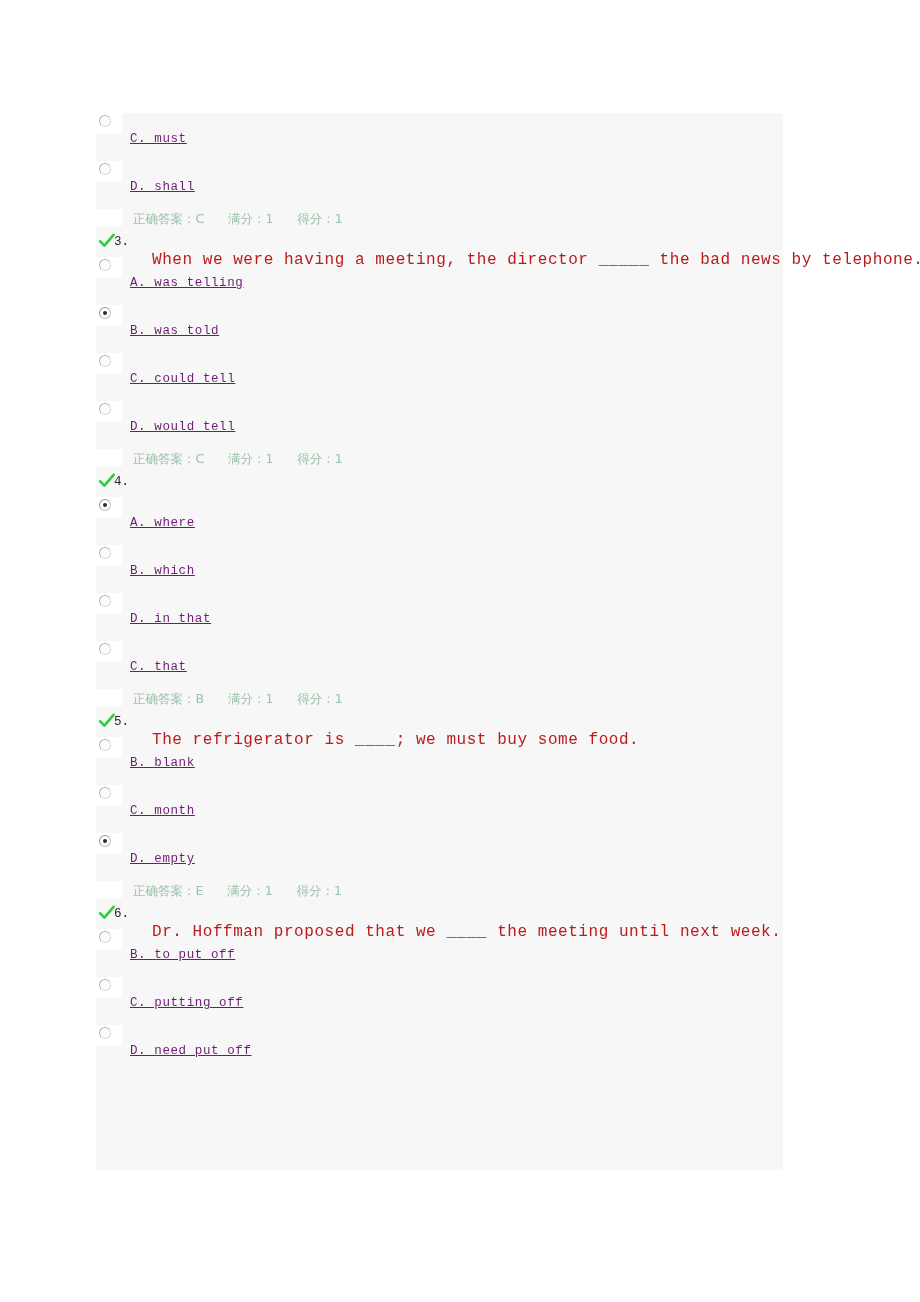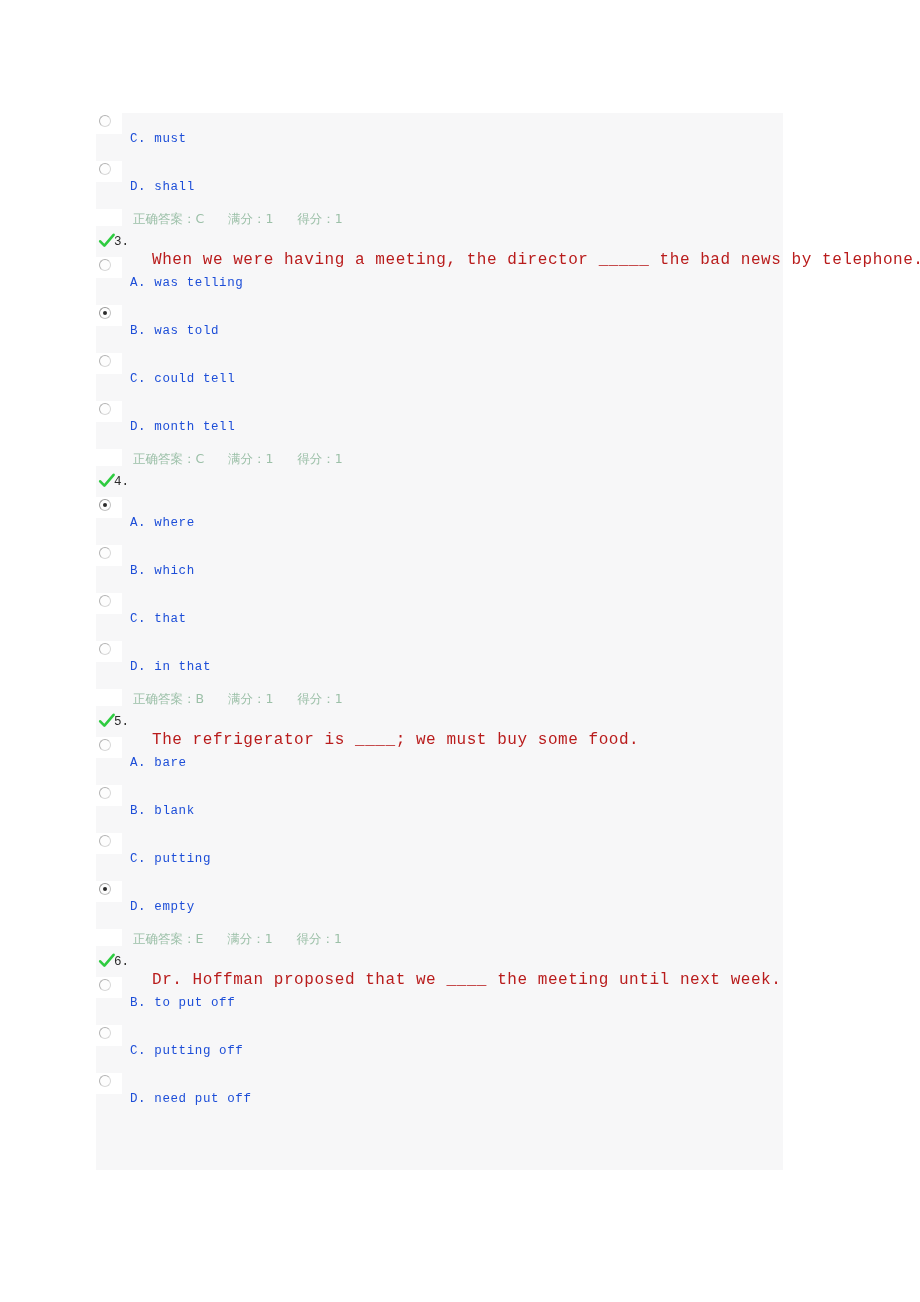--- a/index.html
+++ b/index.html
@@ -64,23 +64,24 @@
     margin-left: -2px;
     margin-top: -2px;
     border-radius: 50%;
     background: #2b2b2b;
   }
   .option-label {
     position: absolute;
     left: 34px;
     top: 19px;
     font-size: 12.5px;
-    color: #1d4ed8;
+    color: #701a75;
     letter-spacing: 0.6px;
     white-space: pre;
+    text-decoration: underline;
   }
 
   
   .answer-row {
     position: relative;
     height: 23px;
   }
   .answer-spacer {
     position: absolute;
     left: 0;
@@ -171,21 +172,21 @@
     <div class="option-row">
       <div class="radio-slot">
         <div class="radio"></div>
       </div>
       <div class="option-label">C. could tell</div>
     </div>
     <div class="option-row">
       <div class="radio-slot">
         <div class="radio"></div>
       </div>
-      <div class="option-label">D. month tell</div>
+      <div class="option-label">D. would tell</div>
     </div>
     <div class="answer-row">
       <div class="answer-spacer"></div>
       <div class="answer-text">正确答案：C      满分：1      得分：1</div>
     </div>
     <div class="question-row">
       <span class="check-icon"><svg viewBox="0 0 18 18" width="18" height="18">
           <path d="M2.2 9.3 L6.4 13.6 L15.6 2.8" fill="none" stroke="#2ecc40" stroke-width="2.6" stroke-linecap="round" stroke-linejoin="round"></path>
         </svg></span>
       <span class="question-num">4.</span>
@@ -199,56 +200,50 @@
     <div class="option-row">
       <div class="radio-slot">
         <div class="radio"></div>
       </div>
       <div class="option-label">B. which</div>
     </div>
     <div class="option-row">
       <div class="radio-slot">
         <div class="radio"></div>
       </div>
+      <div class="option-label">D. in that</div>
+    </div>
+    <div class="option-row">
+      <div class="radio-slot">
+        <div class="radio"></div>
+      </div>
       <div class="option-label">C. that</div>
-    </div>
-    <div class="option-row">
-      <div class="radio-slot">
-        <div class="radio"></div>
-      </div>
-      <div class="option-label">D. in that</div>
     </div>
     <div class="answer-row">
       <div class="answer-spacer"></div>
       <div class="answer-text">正确答案：B      满分：1      得分：1</div>
     </div>
     <div class="question-row">
       <span class="check-icon"><svg viewBox="0 0 18 18" width="18" height="18">
           <path d="M2.2 9.3 L6.4 13.6 L15.6 2.8" fill="none" stroke="#2ecc40" stroke-width="2.6" stroke-linecap="round" stroke-linejoin="round"></path>
         </svg></span>
       <span class="question-num">5.</span>
       <span class="question-text">The refrigerator is ____; we must buy some food.</span>
     </div>
     <div class="option-row">
       <div class="radio-slot">
         <div class="radio"></div>
       </div>
-      <div class="option-label">A. bare</div>
-    </div>
-    <div class="option-row">
-      <div class="radio-slot">
-        <div class="radio"></div>
-      </div>
       <div class="option-label">B. blank</div>
     </div>
     <div class="option-row">
       <div class="radio-slot">
         <div class="radio"></div>
       </div>
-      <div class="option-label">C. putting</div>
+      <div class="option-label">C. month</div>
     </div>
     <div class="option-row">
       <div class="radio-slot">
         <div class="radio checked"></div>
       </div>
       <div class="option-label">D. empty</div>
     </div>
     <div class="answer-row">
       <div class="answer-spacer"></div>
       <div class="answer-text">正确答案：E      满分：1      得分：1</div>

